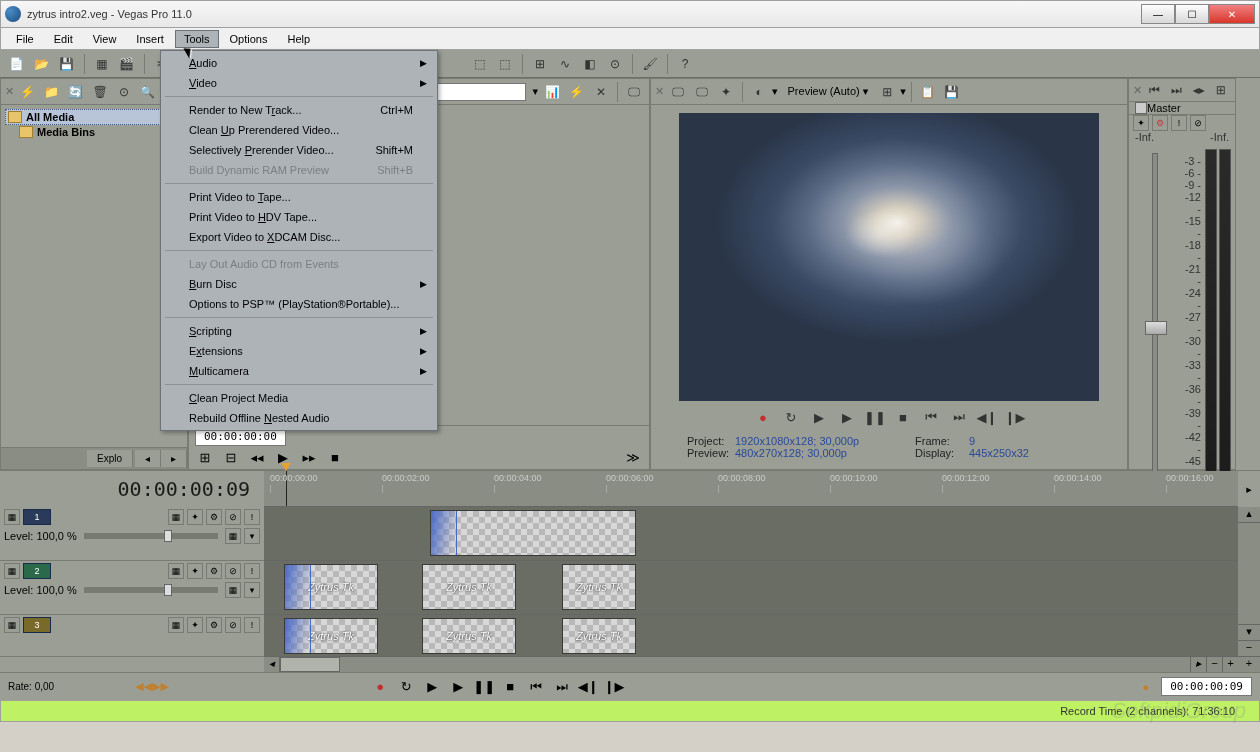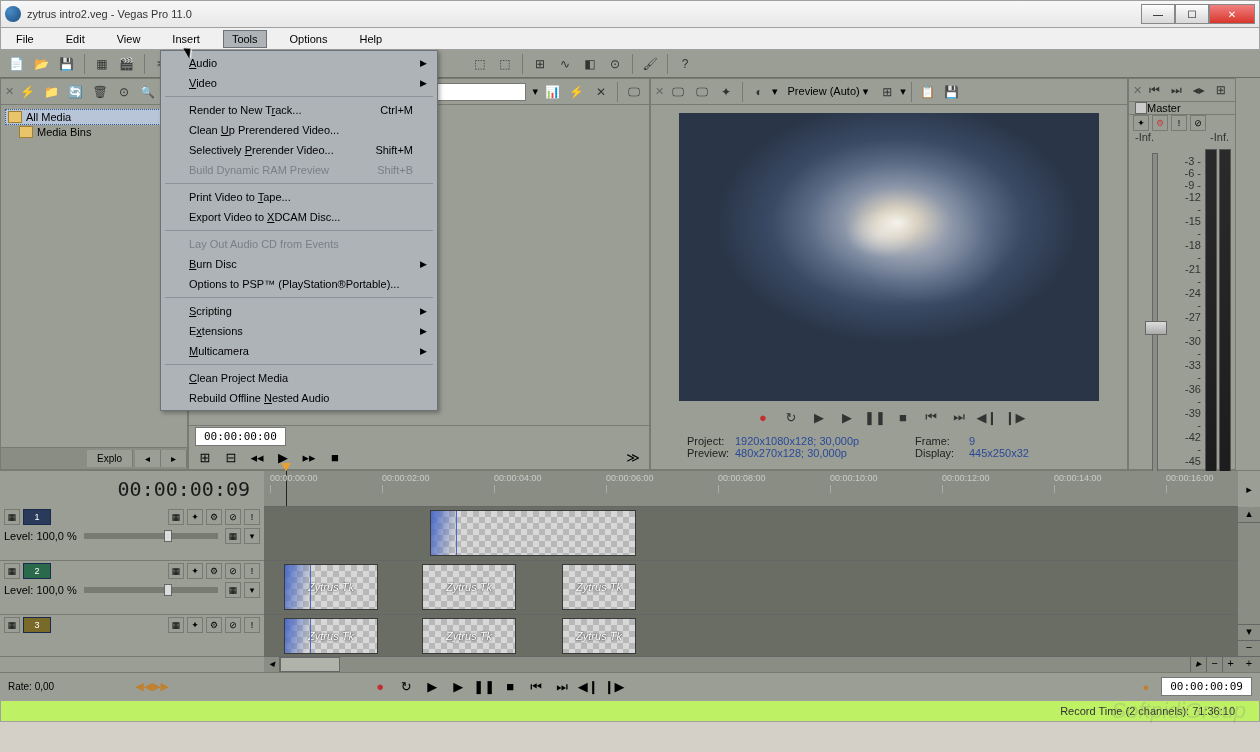--- a/index.html
+++ b/index.html
@@ -7,40 +7,40 @@
 
 
 .titlebar { height:28px; background:linear-gradient(#f7f7f7,#e8e8e8); border:1px solid #a0a0a0; display:flex; align-items:center; padding:0 4px; }
 .titlebar .appicon { width:16px; height:16px; border-radius:50%; background:radial-gradient(circle at 30% 30%,#4a8cc7,#1a4d80); margin-right:6px;}
 .titlebar .title { flex:1; color:#333; }
 .winbtns { display:flex; gap:0; }
 .winbtn { width:34px; height:20px; border:1px solid #888; background:linear-gradient(#fdfdfd,#d8d8d8); display:flex; align-items:center; justify-content:center; font-size:10px;}
 .winbtn.close { background:linear-gradient(#f08080,#d9362b); color:#fff; width:46px; }
 
 
-.menubar { height:22px; background:#f0f0f0; border-bottom:1px solid #a0a0a0; display:flex; align-items:center; padding:0 6px; gap:14px; border-left:1px solid #a0a0a0; border-right:1px solid #a0a0a0;}
+.menubar { height:22px; background:#f0f0f0; border-bottom:1px solid #a0a0a0; display:flex; align-items:center; padding:0 6px; gap:2px; border-left:1px solid #a0a0a0; border-right:1px solid #a0a0a0;}
 .menuitem { padding:3px 9px; cursor:default; }
 .menuitem.active { background:#aeb3b8; border:1px solid #6d7278; padding:2px 8px;}
 
 
 .toolbar { height:28px; background:#9b9e94; border-bottom:1px solid #6d7066; display:flex; align-items:center; padding:0 6px; gap:3px; }
 .tbtn { width:22px; height:22px; background:#9b9e94; display:flex; align-items:center; justify-content:center; font-size:12px; color:#333; }
 .tsep { width:1px; height:20px; background:#787b72; margin:0 3px;}
 
 
 .workarea { display:flex; height:392px; background:#9b9e94; }
 .panel { background:#9b9e94; border:1px solid #787b72; display:flex; flex-direction:column; }
 .panel .ptoolbar { height:26px; background:#9b9e94; border-bottom:1px solid #787b72; display:flex; align-items:center; padding:0 4px; gap:2px;}
 .panel .pbody { flex:1; background:#9b9e94; overflow:hidden; position:relative;}
 .panel .ptabs { height:22px; background:#8a8d84; border-top:1px solid #787b72; display:flex; align-items:center; }
 .ptab { padding:3px 10px; background:#9b9e94; border-right:1px solid #787b72; font-size:10px;}
 .ptab.active { background:#aeb1a7; font-weight:bold;margin-top:45px;}
 
 
-.tree { padding:4px; }
+.tree { padding:4px;font-weight:bold; }
 .treenode { display:flex; align-items:center; gap:4px; padding:1px 2px; font-size:11px;}
 .treenode.sel { background:#b8c4d8; border:1px dotted #3a5a8a;}
 .foldericon{ width:14px; height:12px; background:#e8c46a; border:1px solid #a08030; display:inline-block;}
 
 
 .dropdown { position:absolute; left:160px; top:50px; width:278px; background:#aeb3b8; border:1px solid #6d7278; box-shadow:2px 2px 4px rgba(0,0,0,0.3); z-index:100; padding:2px;}
 .ddrow { display:flex; align-items:center; padding:4px 22px 4px 26px; position:relative; color:#000;}
 .ddrow.disabled { color:#7a7f85; }
 .ddrow .shortcut { position:absolute; right:22px; }
 .ddrow .arrow { position:absolute; right:8px; font-size:9px;}
@@ -478,20 +478,23 @@
     </div>
     <div class="ddrow disabled">
       <span>Build Dynamic RAM Preview</span>
       <span class="shortcut">Shift+B</span>
     </div>
     <div class="ddsep"></div>
     <div class="ddrow">
       <span>Print Video to <u>T</u>ape...</span>
     </div>
     <div class="ddrow">
+      <span>Print Video to <u>H</u>DV Tape...</span>
+    </div>
+    <div class="ddrow">
       <span>Export Video to <u>X</u>DCAM Disc...</span>
     </div>
     <div class="ddsep"></div>
     <div class="ddrow disabled">
       <span>Lay Out Audio CD from Events</span>
     </div>
     <div class="ddrow">
       <span><u>B</u>urn Disc</span>
       <span class="arrow">▶</span>
     </div>

